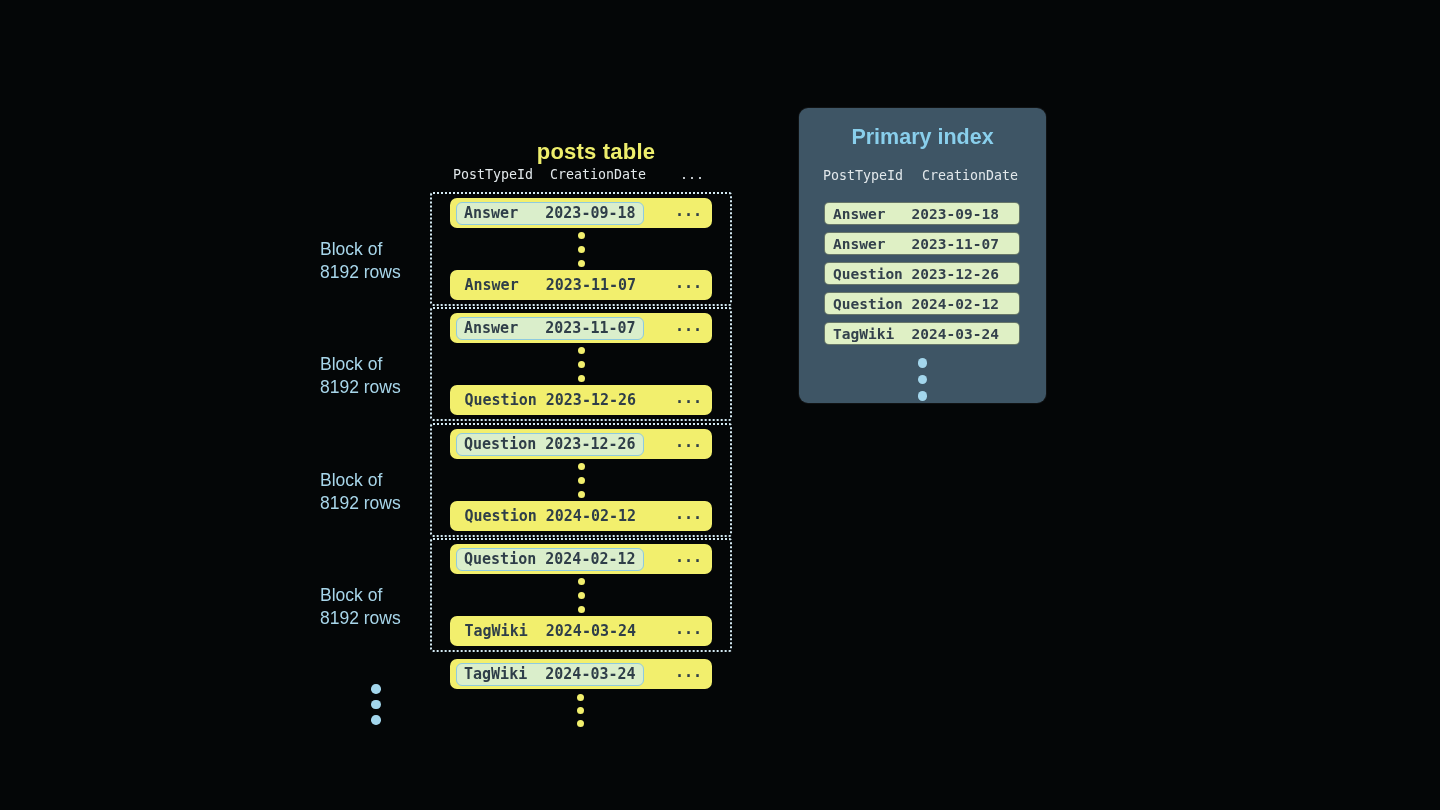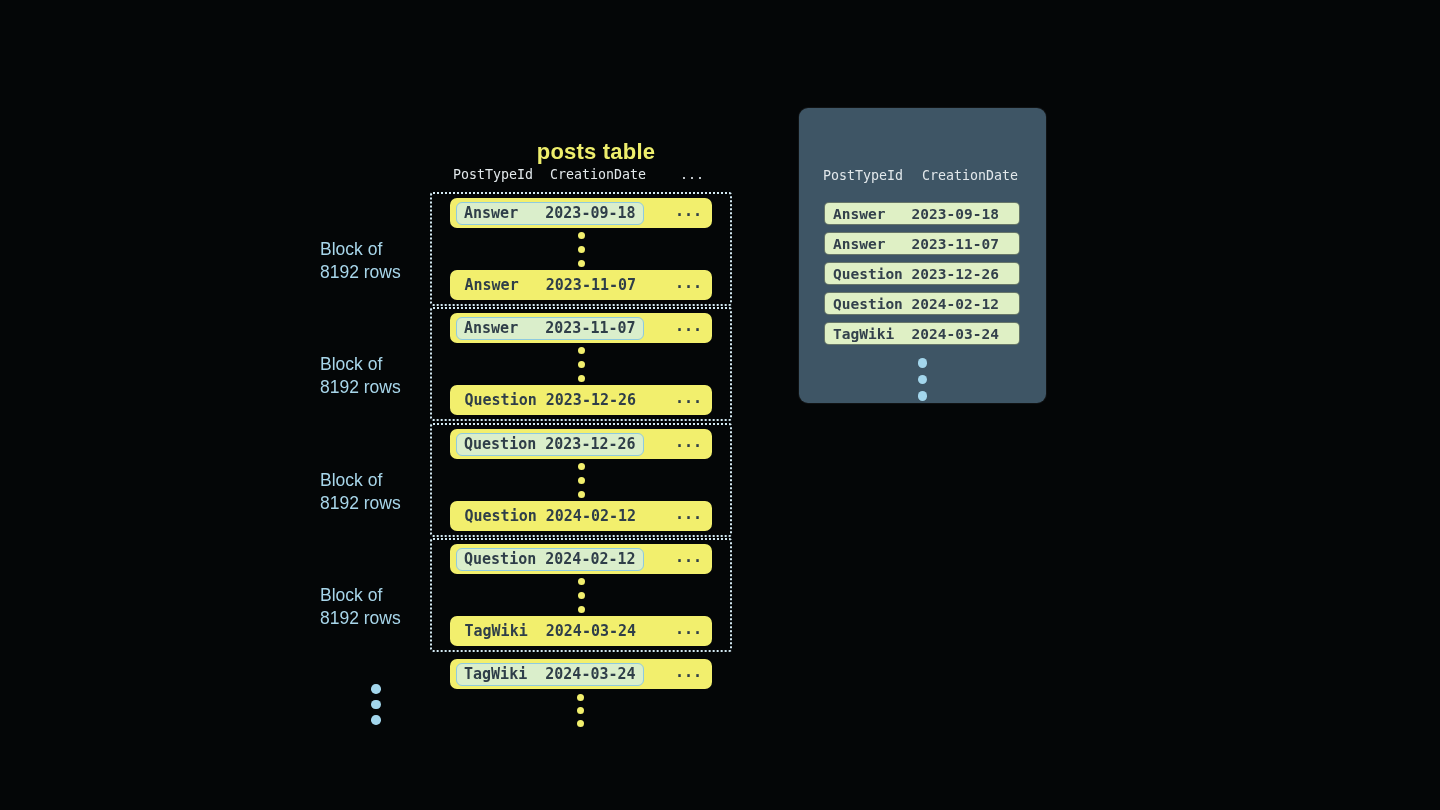--- a/index.html
+++ b/index.html
@@ -331,20 +331,21 @@
       <i></i>
       <i></i>
     </div>
   <div class="vdots free blue more-blocks-dots">
       <i></i>
       <i></i>
       <i></i>
     </div>
 
   <section class="index-panel">
+    <h2 class="index-title">Primary index</h2>
 
     <div class="index-header mono">
       <span class="h-type">PostTypeId</span>
       <span class="h-date">CreationDate</span>
     </div>
 
     <div class="irow r0">
       <span class="t">Answer</span>
       <span class="d">2023-09-18</span>
     </div>

